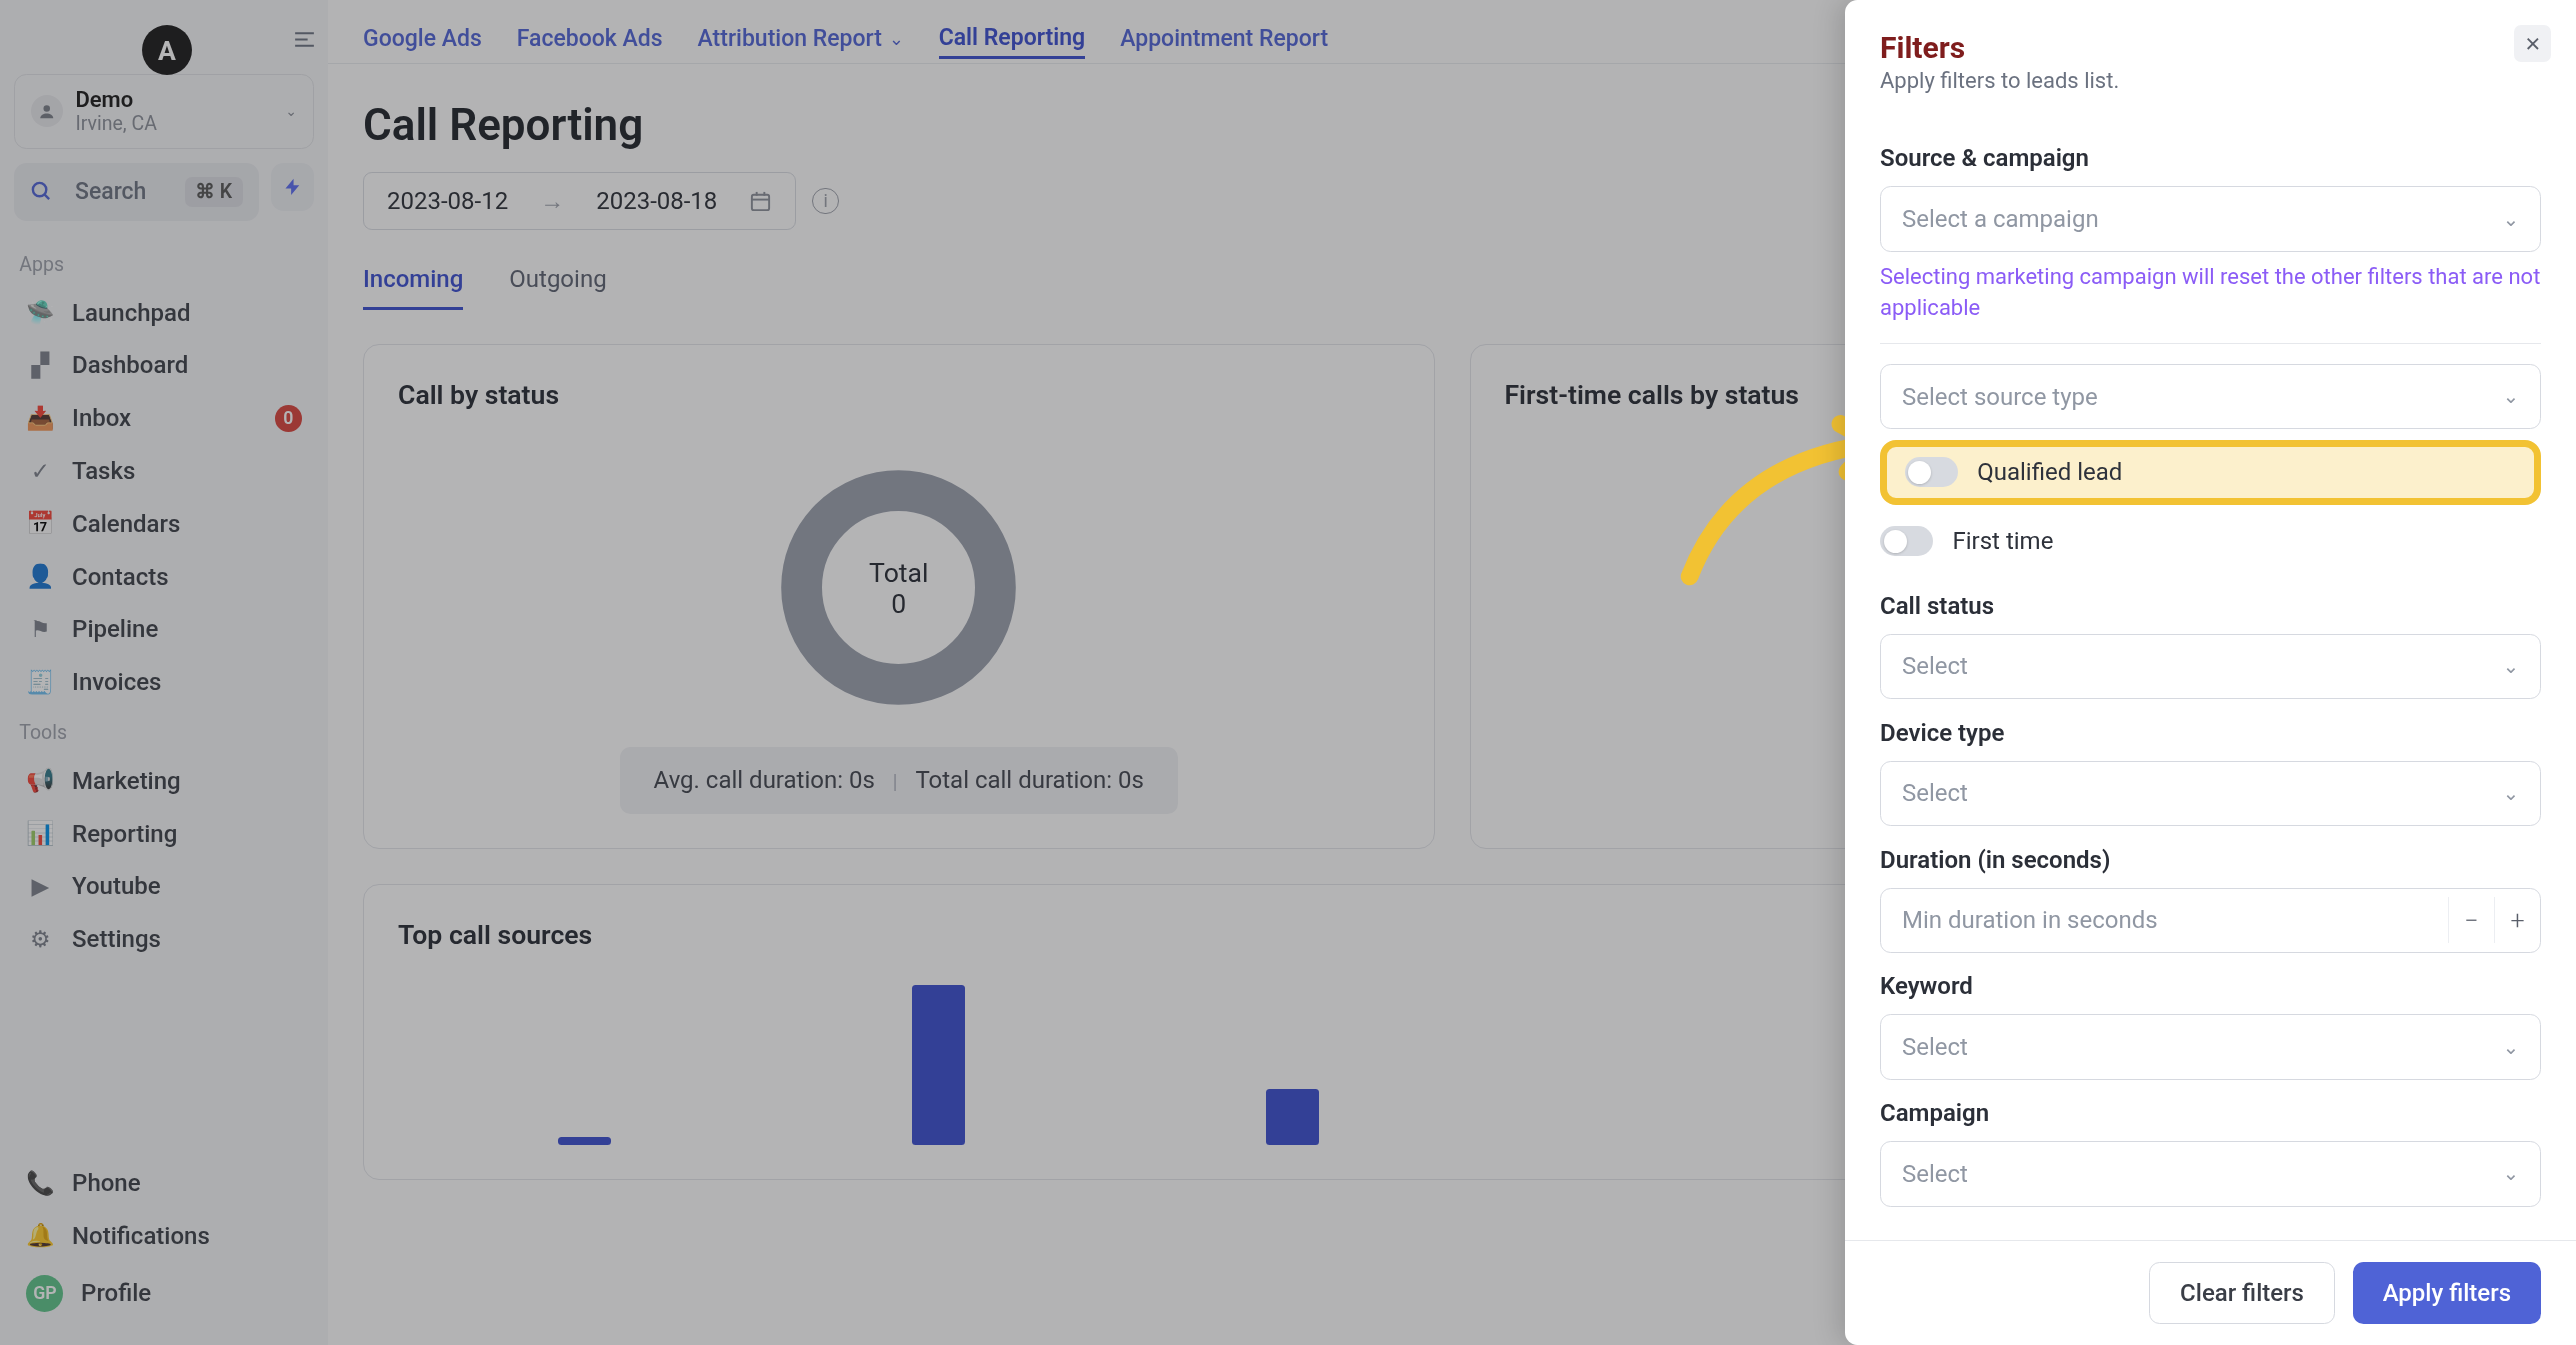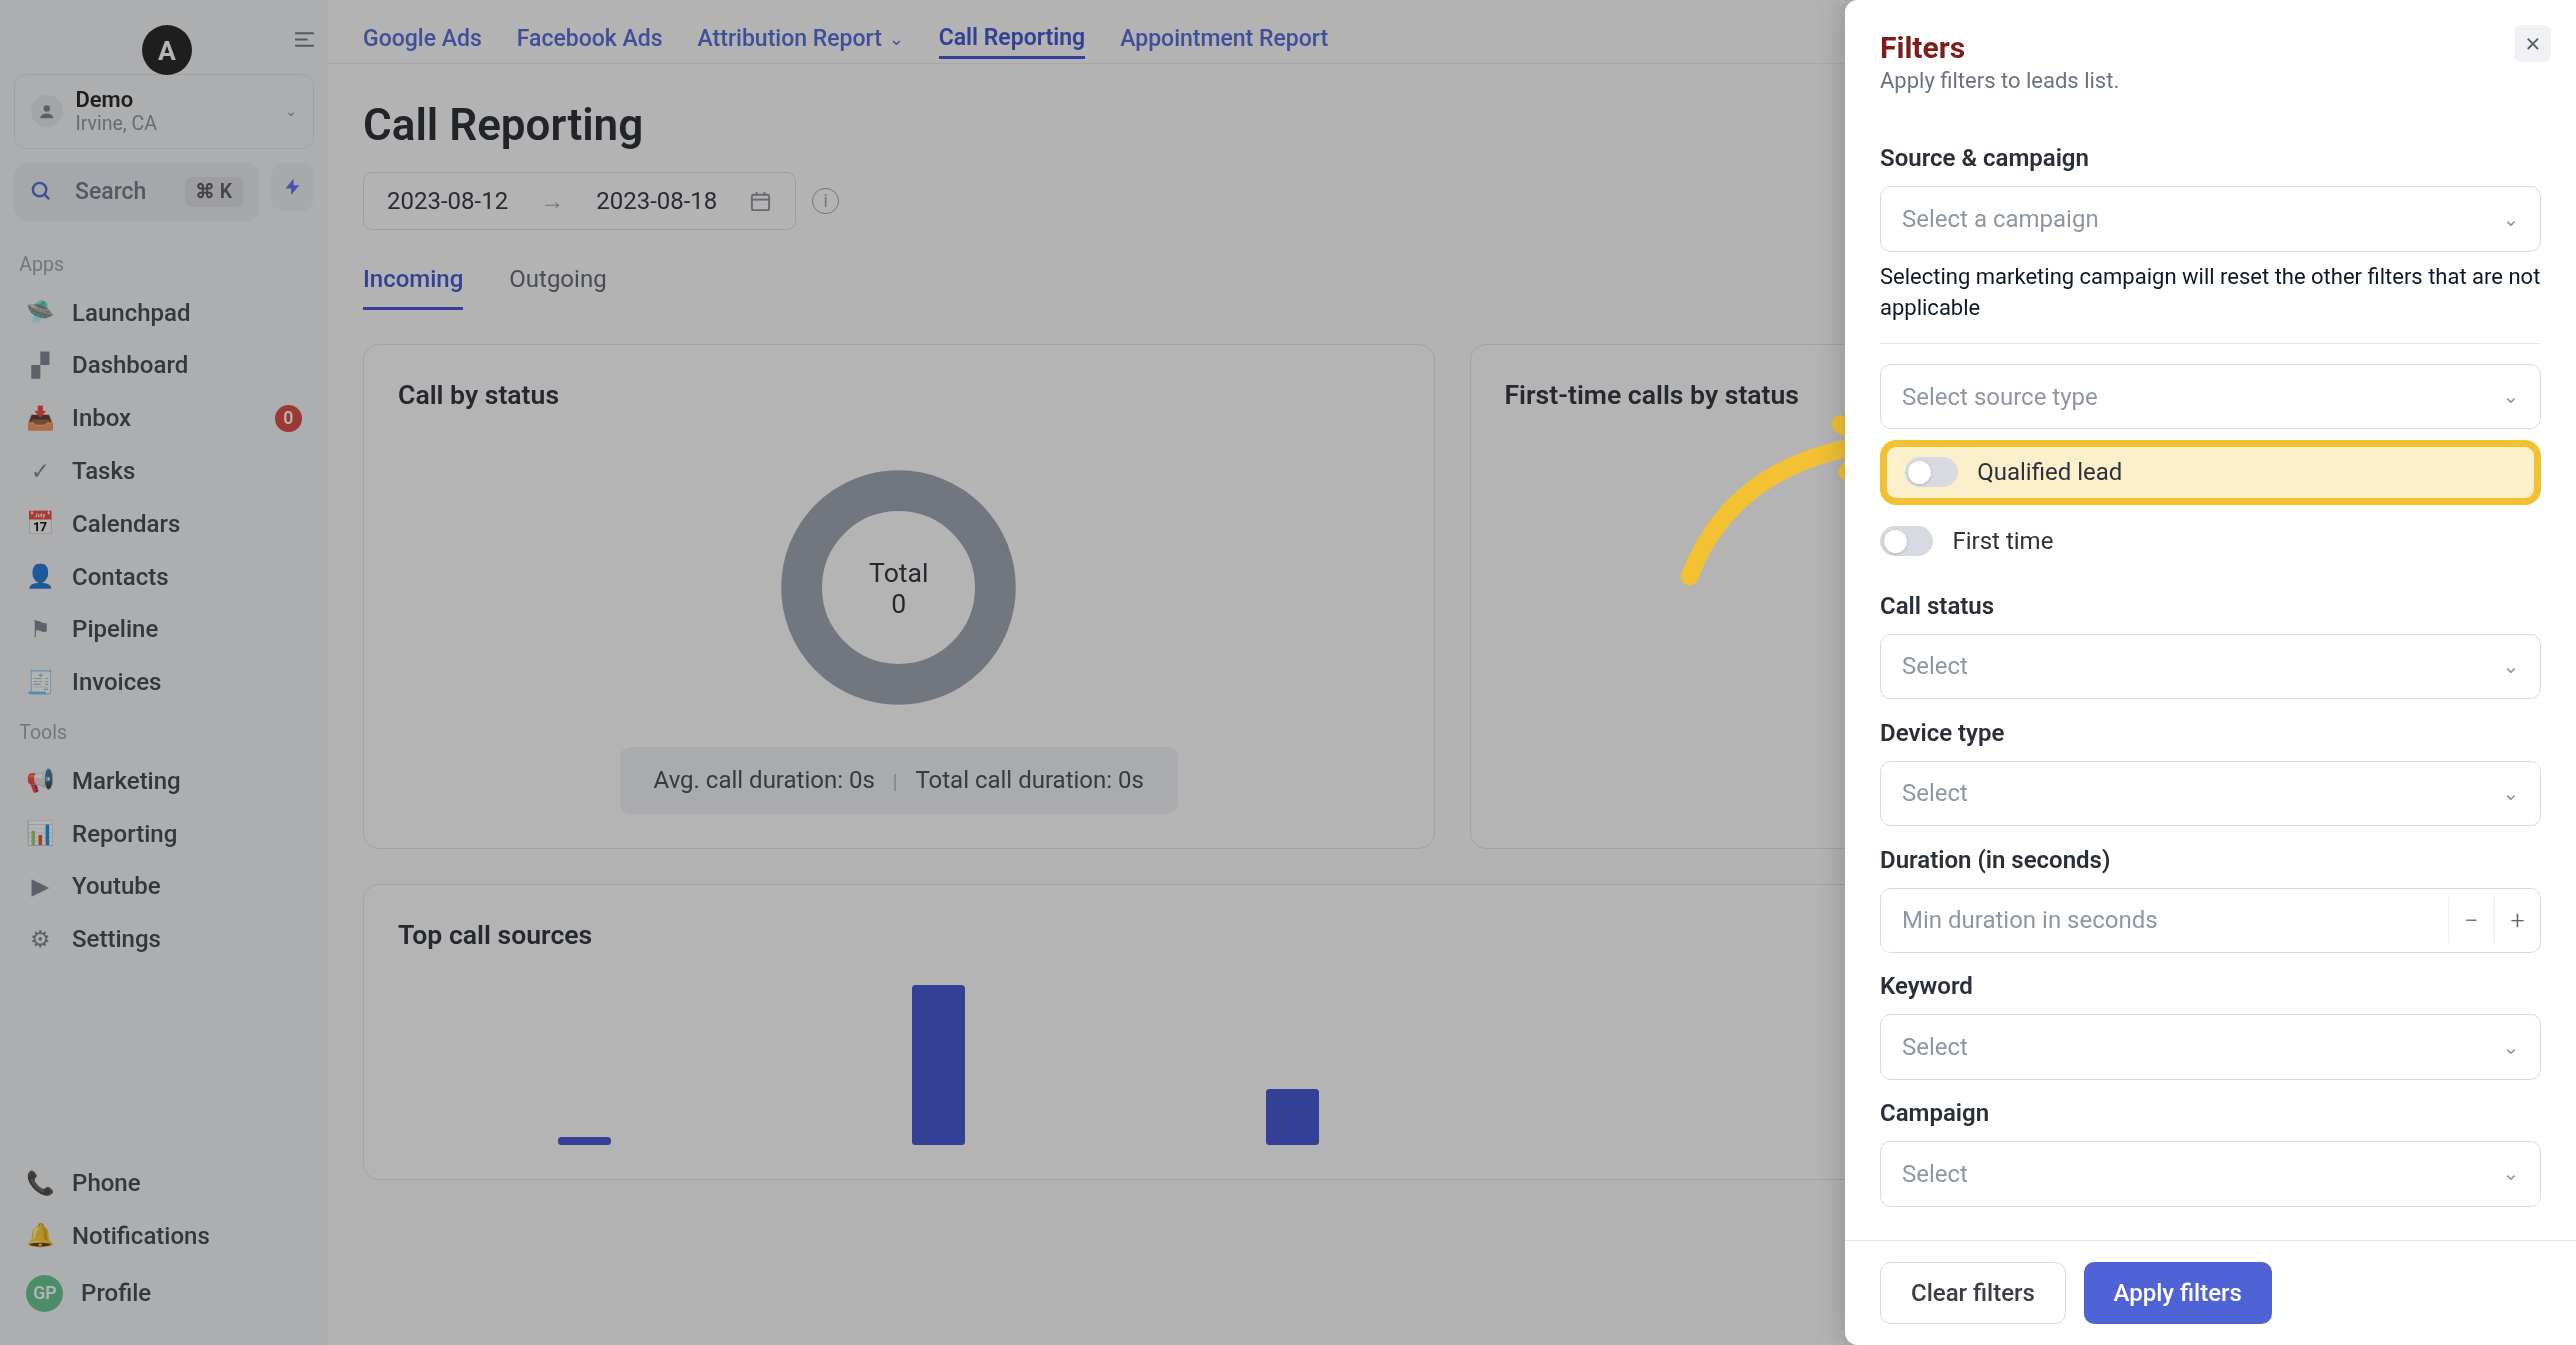--- a/index.html
+++ b/index.html
@@ -58,33 +58,33 @@
 
 .drawer { position: absolute; right: 0; top: 0; width: 731px; height: 100%; background: #fff; display: flex; flex-direction: column; border-radius: 12.4px 0 0 12.4px; box-shadow: -7px 0 26.6px rgba(0,0,0,0.15); }
 .drawer-head { padding: 30px 35px 5.3px; display: flex; align-items: flex-start; }
 .drawer-title { font-size: 30px; font-weight: 700; color: #7f1d1d; }
 .drawer-sub { font-size: 22px; color: #6b7280; margin-top: 3px; }
 .close-btn { position: absolute; right: 25px; top: 25px; width: 37px; height: 37px; border-radius: 7px; background: #f0f1f4; display: flex; align-items: center; justify-content: center; color: #5a5f6a; cursor: pointer; font-size: 19.5px; }
 .drawer-body { padding: 26.6px 35px 0; overflow-y: auto; flex: 1; }
 .field-label { font-size: 24px; font-weight: 600; color: #2b2f38; margin-bottom: 14px; margin-top: 19.5px; }
 .select { border: 0.9px solid #d6d9e0; border-radius: 10.6px; padding: 17.7px 21px; font-size: 24px; color: #9097a3; display: flex; align-items: center; justify-content: space-between; cursor: pointer; margin-bottom: 10.6px; }
 .select .chev { color: #9097a3; font-size: 19.5px; }
-.helper { font-size: 22px; color: #0f172a; margin-bottom: 15px; line-height: 1.4; }
+.helper { font-size: 22px; color: #8b5cf6; margin-bottom: 15px; line-height: 1.4; }
 .divider { height: 0.9px; background: #e6e8ec; margin: 19.5px 0; }
 .toggle-row { display: flex; align-items: center; gap: 19.5px; padding: 16px 0; }
 .toggle { width: 53px; height: 30px; border-radius: 30px; background: #d7dae0; position: relative; cursor: pointer; }
 .toggle::after { content: ''; position: absolute; left: 3.5px; top: 3.5px; width: 23px; height: 23px; border-radius: 50%; background: #fff; box-shadow: 0 0.9px 2.7px rgba(0,0,0,0.2); }
 .toggle-label { font-size: 24px; color: #2e323b; }
 .highlight-box { border: 7px solid #f2c233; border-radius: 16px; padding: 10.6px 17.7px; background: #fcf0cc; display: flex; align-items: center; gap: 19.5px; margin: 5.3px 0; }
 .highlight-box .toggle { background: #d7dae0; }
 .numinput { border: 0.9px solid #d6d9e0; border-radius: 10.6px; display: flex; align-items: center; margin-bottom: 10.6px; }
 .numinput input { flex: 1; border: none; padding: 17.7px 21px; font-size: 24px; color: #2b2f38; outline: none; background: transparent; }
 .numinput input::placeholder { color: #9097a3; }
 .numinput .btn { width: 46px; height: 46px; display: flex; align-items: center; justify-content: center; color: #5a5f6a; cursor: pointer; font-size: 25px; font-weight: 300; border-left: 0.9px solid #eceef2; }
-.drawer-foot { border-top: 0.9px solid #e6e8ec; padding: 21px 35px; display: flex; gap: 17.7px; }
+.drawer-foot { border-top: 0.9px solid #e6e8ec; padding: 21px 35px; display: flex; gap: 17.7px; justify-content: flex-end; }
 .btn-outline { border: 0.9px solid #d6d9e0; border-radius: 10.6px; padding: 16px 30px; font-size: 24px; color: #3a3e47; background: #fff; cursor: pointer; font-weight: 500; }
 .btn-primary { background: #4f63d6; color: #fff; border: none; border-radius: 10.6px; padding: 16px 30px; font-size: 24px; cursor: pointer; font-weight: 500; }
 
 
 .arrow-annot { position: absolute; right: 647px; top: 408px; pointer-events: none; }
 </style>
 </head>
 <body>
 
 <aside class="sidebar">

